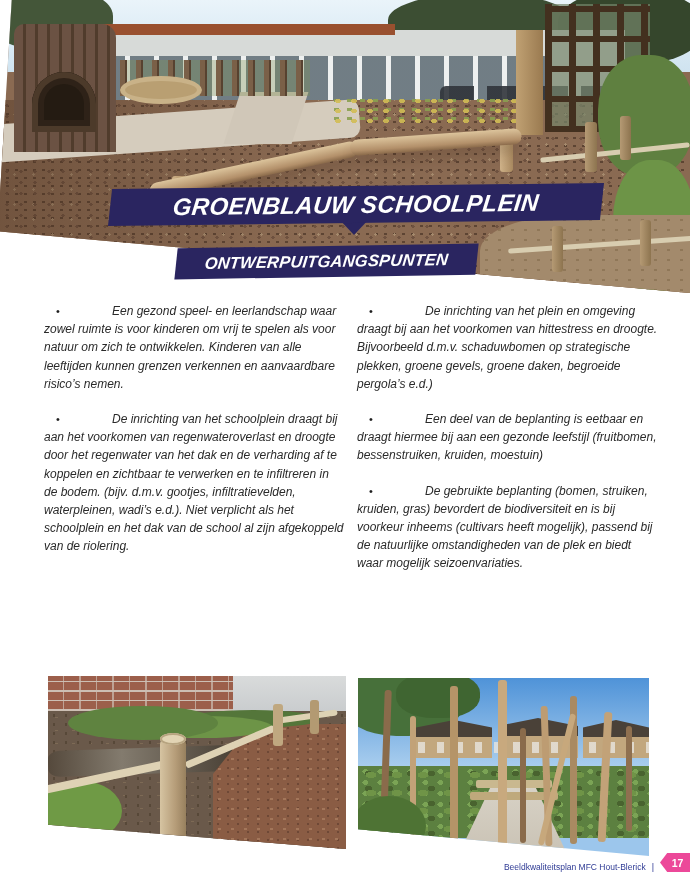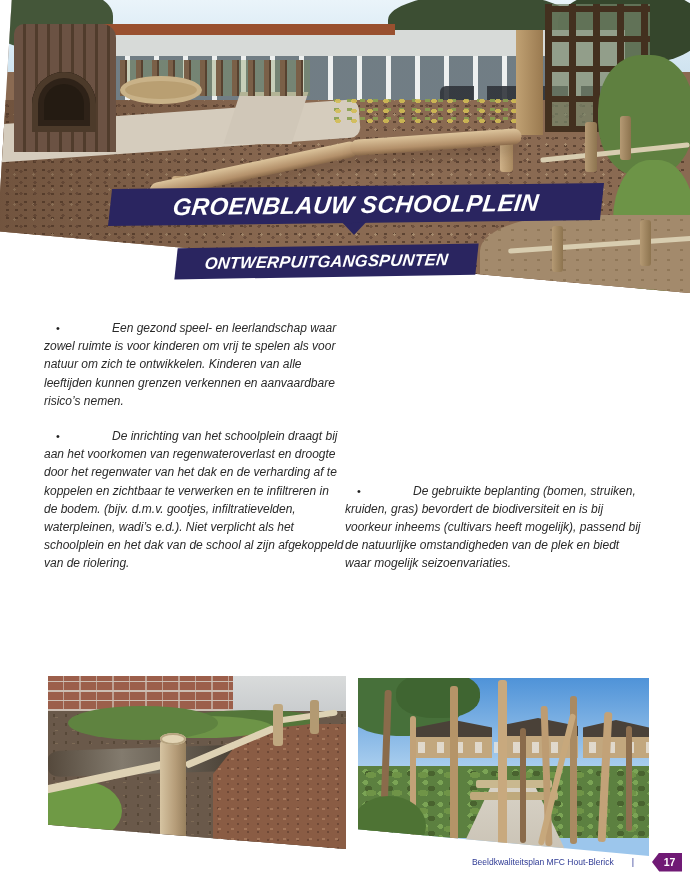--- a/index.html
+++ b/index.html
@@ -56,21 +56,21 @@
   .banner-main{left:110px;top:186px;width:492px;height:37px;background:#2a2560;z-index:6;
                transform:rotate(-0.7deg) skewX(-7deg);display:flex;align-items:center;justify-content:center;}
   .banner-main span{color:#fff;font-weight:bold;font-style:italic;font-size:24px;letter-spacing:.4px;}
   .pointer{left:338px;top:218px;width:0;height:0;z-index:5;
            border-left:16px solid transparent;border-right:16px solid transparent;border-top:17px solid #2a2560;}
   .banner-sub{left:176px;top:246px;width:301px;height:31px;background:#2a2560;z-index:6;
               transform:rotate(-0.9deg) skewX(-7deg);display:flex;align-items:center;justify-content:center;}
   .banner-sub span{color:#fff;font-weight:bold;font-style:italic;font-size:16.5px;letter-spacing:.2px;}
 
   
-  .columns{left:44px;top:319px;width:618px;display:flex;gap:0;align-items:flex-end;}
+  .columns{left:44px;top:302px;width:618px;display:flex;gap:12px;}
   .col{width:301px;}
   .col p{margin:0 0 17px;font-style:italic;font-size:12px;line-height:18.2px;color:#2a2a2a;}
   .bullet{display:inline-block;width:68px;padding-left:12px;box-sizing:border-box;
           font-style:normal;font-size:11px;color:#1d1d1d;}
 
   
   .photoL{left:48px;top:676px;width:298px;height:173px;background:#6a594a;
           clip-path:polygon(0 0,100% 0,100% 100%,0 86%);}
   .brick{left:0;top:0;width:195px;height:62px;background-color:#9c5f4b;
          background-image:repeating-linear-gradient(0deg,transparent 0 8px,#cdbfb4 8px 9.5px),
@@ -100,24 +100,24 @@
   .greens2{left:0;top:88px;width:291px;height:72px;background-color:#5c8040;
            background-image:radial-gradient(#6f9447 5px,transparent 5px),radial-gradient(#49632f 4px,transparent 4px),
                             radial-gradient(#7ba455 3px,transparent 3px);
            background-size:26px 18px,21px 15px,15px 11px;}
   .path2{left:100px;top:108px;width:110px;height:70px;background:linear-gradient(#d8d2c6,#c9c2b4);
          clip-path:polygon(30% 0,70% 0,100% 100%,0 100%);}
   .step{background:#c9b88f;border-radius:2px;}
   .pole{border-radius:3px;}
 
   
-  .footer{left:auto;right:8px;top:852px;display:flex;align-items:center;gap:18px;height:20px;}
+  .footer{left:auto;right:0;top:852px;display:flex;align-items:flex-end;gap:6px;height:20px;}
   .footer .label{font-size:8.5px;color:#2e3a94;}
   .footer .sep{font-size:9px;color:#2e3a94;}
-  .pagebox{width:30px;height:19px;background:#701a75;color:#fff;display:flex;align-items:center;justify-content:center;
+  .pagebox{width:30px;height:19px;background:#ec4899;color:#fff;display:flex;align-items:center;justify-content:center;
            font-weight:bold;font-size:10.5px;padding-left:5px;box-sizing:border-box;
            clip-path:polygon(0 50%,24% 0,100% 0,100% 100%,24% 100%);}
 </style>
 </head>
 <body>
 
 <div class="page">
 
   <div class="hero">
     <div class="abs sky"></div>
@@ -161,20 +161,22 @@
   <div class="abs banner-sub">
     <span>ONTWERPUITGANGSPUNTEN</span>
   </div>
 
   <div class="abs columns">
     <div class="col">
       <p><span class="bullet">•</span><span>Een gezond speel- en leerlandschap waar zowel ruimte is voor kinderen om vrij te spelen als voor natuur om zich te ontwikkelen. Kinderen van alle leeftijden kunnen grenzen verkennen en aanvaardbare risico’s nemen.</span></p>
       <p><span class="bullet">•</span><span>De inrichting van het schoolplein draagt bij aan het voorkomen van regenwateroverlast en droogte door het regenwater van het dak en de verharding af te koppelen en zichtbaar te verwerken en te infiltreren in de bodem. (bijv. d.m.v. gootjes, infiltratievelden, waterpleinen, wadi’s e.d.). Niet verplicht als het schoolplein en het dak van de school al zijn afgekoppeld van de riolering.</span></p>
     </div>
     <div class="col">
+      <p><span class="bullet">•</span><span>De inrichting van het plein en omgeving draagt bij aan het voorkomen van hittestress en droogte. Bijvoorbeeld d.m.v. schaduwbomen op strategische plekken, groene gevels, groene daken, begroeide pergola’s e.d.)</span></p>
+      <p><span class="bullet">•</span><span>Een deel van de beplanting is eetbaar en draagt hiermee bij aan een gezonde leefstijl (fruitbomen, bessenstruiken, kruiden, moestuin)</span></p>
       <p><span class="bullet">•</span><span>De gebruikte beplanting (bomen, struiken, kruiden, gras) bevordert de biodiversiteit en is bij voorkeur inheems (cultivars heeft mogelijk), passend bij de natuurlijke omstandigheden van de plek en biedt waar mogelijk seizoenvariaties.</span></p>
     </div>
   </div>
 
   <div class="abs photoL">
     <div class="abs brick"></div>
     <div class="abs palewall"></div>
     <div class="abs soil"></div>
     <div class="abs water"></div>
     <div class="abs chips"></div>

